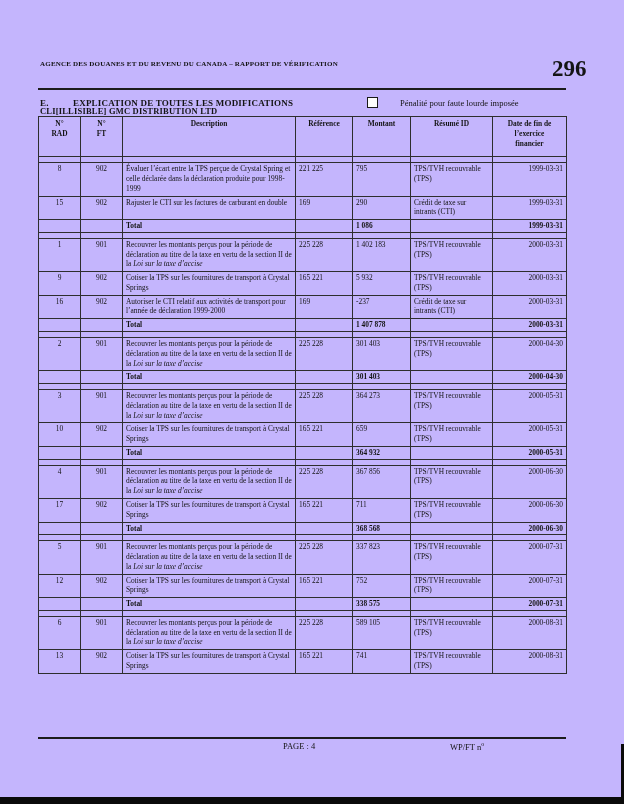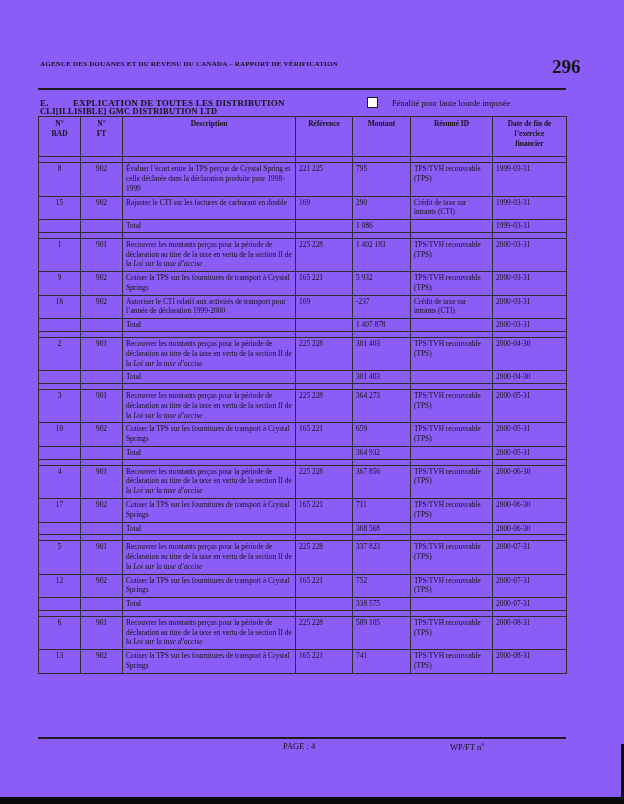--- a/index.html
+++ b/index.html
@@ -5,60 +5,60 @@
   html,body { margin:0; padding:0; }
   body {
     width:624px; height:804px;
     background:#e8e8e8;
     font-family:"Liberation Serif","DejaVu Serif",serif;
     color:#141414;
   }
   .page {
     position:relative;
     width:624px; height:804px;
-    background:#8b5cf6;
+    background:#c4b5fd;
     overflow:hidden;
   }
   
   .scan-bar-bottom {
     position:absolute; left:0; bottom:0; width:624px; height:7px;
     background:#0a0a0a;
   }
   .scan-bar-right {
     position:absolute; right:0; bottom:0; width:3px; height:60px;
     background:#0a0a0a;
   }
 
   .agency-line {
     position:absolute; left:40px; top:60px;
     font-size:7px; font-weight:bold; letter-spacing:0.2px;
     white-space:nowrap;
   }
   .page-number {
     position:absolute; left:552px; top:56px;
-    font-size:19px; font-weight:bold;
+    font-size:23px; font-weight:bold;
   }
   .client-line {
     position:absolute; left:40px; top:74px;
     font-size:8.5px; font-weight:bold; letter-spacing:0.2px;margin-top:32px;
   }
   .header-rule {
     position:absolute; left:38px; top:88px; width:528px; height:2px;
     background:#1c1c1c;
   }
 
   .section-heading {
     position:absolute; left:40px; top:98px;
     font-size:9px; font-weight:bold; letter-spacing:0.2px;
   }
   .section-letter { display:inline-block; width:33px; }
   .penalty-box-wrap {
     position:absolute; left:367px; top:97px;
     font-size:8.5px;
-    display:flex; align-items:center; gap:14px;
+    display:flex; align-items:center; gap:22px;
   }
   .penalty-checkbox {
     width:9px; height:9px;
     border:1.2px solid #1a1a1a;
     background:#fdfdfc;
     display:inline-block;
   }
 
   table.mods {
     position:absolute; left:38px; top:116px;
@@ -77,23 +77,23 @@
   table.mods { border:1.5px solid #111; }
   table.mods th {
     font-weight:bold; text-align:center;
     white-space:pre-line;
     padding:2px 2px 8px 2px;
   }
   td.c-rad, td.c-ft { text-align:center; }
   td.c-ref { text-align:left; padding-left:4px; }
   td.c-montant { text-align:left; padding-right:4px; }
   td.c-resume { text-align:left; }
-  td.c-date { text-align:left; }
+  td.c-date { text-align:right; }
   tr.spacer td { height:5px; padding:0; }
-  tr.total-row td { font-weight:normal;margin-left:48px; }
+  tr.total-row td { font-weight:bold;margin-left:48px; }
   td.c-desc .law { font-style:italic;text-align:right; }
   tr.item-row td { padding-bottom:2px; }
 
   .footer-rule {
     position:absolute; left:38px; top:737px; width:528px; height:1.5px;
     background:#1c1c1c;
   }
   .footer-page {
     position:absolute; left:283px; top:741px; font-size:8.5px;
   }
@@ -106,21 +106,21 @@
 <body>
 
 <div class="page">
 
   <div class="agency-line">AGENCE DES DOUANES ET DU REVENU DU CANADA – RAPPORT DE VÉRIFICATION</div>
   <div class="page-number">296</div>
   <div class="client-line">CLI[ILLISIBLE] GMC DISTRIBUTION LTD</div>
   <div class="header-rule"></div>
 
   <div class="section-heading">
-    <span class="section-letter">E.</span><span>EXPLICATION DE TOUTES LES DISTRIBUTION</span>
+    <span class="section-letter">E.</span><span>EXPLICATION DE TOUTES LES MODIFICATIONS</span>
   </div>
 
   <div class="penalty-box-wrap">
     <span class="penalty-checkbox"></span>
     <span>Pénalité pour faute lourde imposée</span>
   </div>
 
   <table class="mods">
     <colgroup>
       <col style="width:42px">

